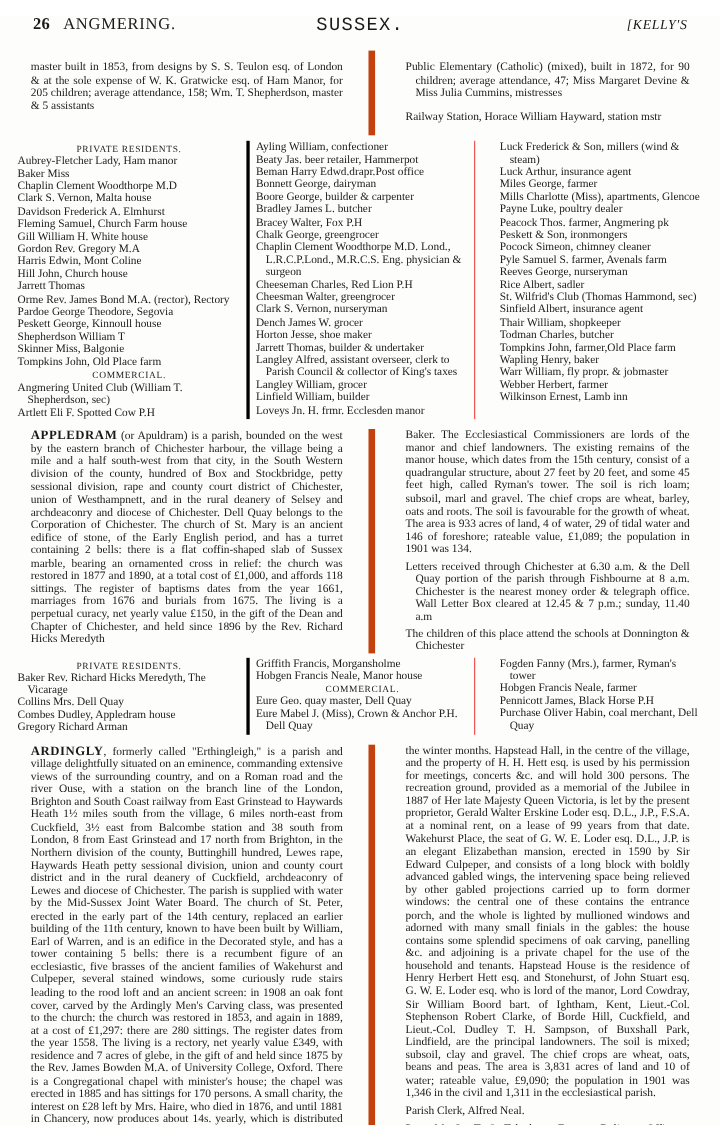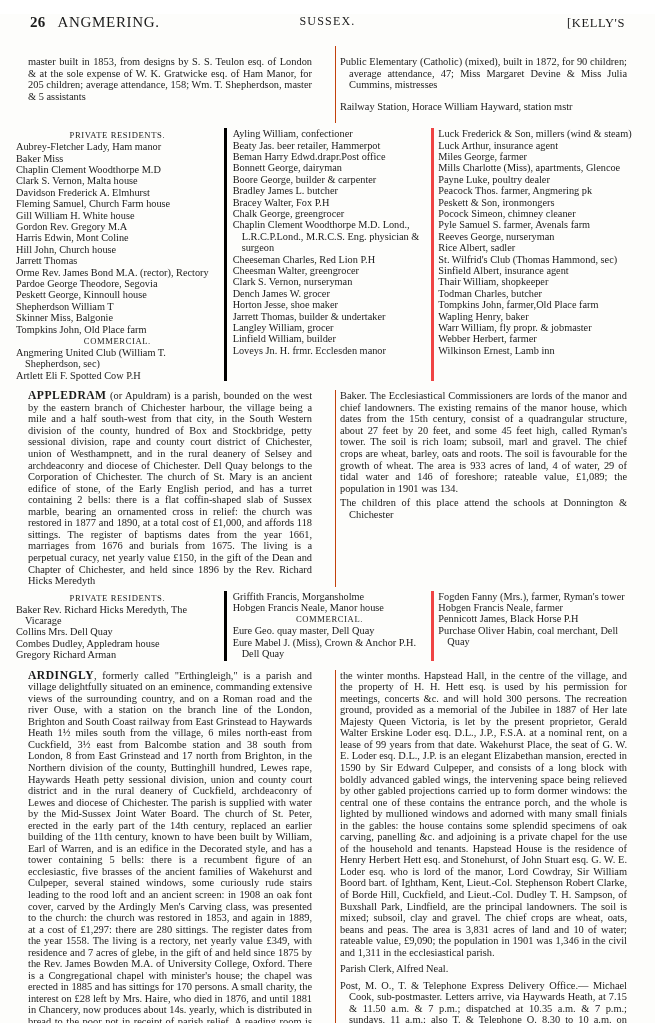--- a/index.html
+++ b/index.html
@@ -46,55 +46,57 @@
     font-variant: small-caps;
     text-transform: uppercase;
     letter-spacing: 0.7px;
     margin-left: 12px;
     font-weight: normal;
   }
   .rh-center {
     position: absolute;
     left: 0; right: 0;
     text-align: center;
-    font-size: 12px;
+    font-size: 17px;
     letter-spacing: 1.2px;
     font-weight: normal;
+    font-family: Liberation Mono, monospace;
   }
   .rh-right {
     margin-left: auto;
     font-size: 12.5px;
     text-transform: uppercase;
     letter-spacing: 0.6px;
     white-space: nowrap;
+    font-style: italic;
   }
   
   .cols2 {
     display: flex;
     margin: 0 28px;
     column-gap: 15px;
   }
   .cols2 > .col {
     width: 50%;
     box-sizing: border-box;
   }
   .cols2 > .col.left  { padding-right: 8px; }
-  .cols2 > .col.right { padding-left: 4px; border-left: 1px solid #c2410c; }
+  .cols2 > .col.right { padding-left: 28px; border-left: 6px solid #c2410c; }
 
   .cols3 {
     display: flex;
     margin: 0 16px;
   }
   .cols3 > .col {
     width: 33.333%;
     box-sizing: border-box;
   }
   .cols3 > .col.c1 { padding-right: 5px; }
   .cols3 > .col.c2 { padding-left: 6px; padding-right: 5px; border-left: 3px solid #000000; }
-  .cols3 > .col.c3 { padding-left: 4px; border-left: 3px solid #ef4444; }
+  .cols3 > .col.c3 { padding-left: 22px; border-left: 1px solid #ef4444; }
 
   
   .body-text {
     font-size: 10.4px;
     line-height: 11.55px;
     text-align: justify;
     text-justify: inter-word;
     hyphens: none;
     margin: 0;
   }
@@ -197,20 +199,21 @@
           <div class="dir-entry">Bradley James L. butcher</div>
           <div class="dir-entry">Bracey Walter, Fox P.H</div>
           <div class="dir-entry">Chalk George, greengrocer</div>
           <div class="dir-entry">Chaplin Clement Woodthorpe M.D. Lond., L.R.C.P.Lond., M.R.C.S. Eng. physician &amp; surgeon</div>
           <div class="dir-entry">Cheeseman Charles, Red Lion P.H</div>
           <div class="dir-entry">Cheesman Walter, greengrocer</div>
           <div class="dir-entry">Clark S. Vernon, nurseryman</div>
           <div class="dir-entry">Dench James W. grocer</div>
           <div class="dir-entry">Horton Jesse, shoe maker</div>
           <div class="dir-entry">Jarrett Thomas, builder &amp; undertaker</div>
+          <div class="dir-entry">Langley Alfred, assistant overseer, clerk to Parish Council &amp; collector of King's taxes</div>
           <div class="dir-entry">Langley William, grocer</div>
           <div class="dir-entry">Linfield William, builder</div>
           <div class="dir-entry">Loveys Jn. H. frmr. Ecclesden manor</div>
         </div>
     </div>
     <div class="col c3">
       <div class="dir-list">
           <div class="dir-entry">Luck Frederick &amp; Son, millers (wind &amp; steam)</div>
           <div class="dir-entry">Luck Arthur, insurance agent</div>
           <div class="dir-entry">Miles George, farmer</div>
@@ -236,20 +239,21 @@
   </div>
 
   <div class="sec-gap"></div>
 
   <div class="cols2">
     <div class="col left">
       <p class="body-text"><span class="place-name">APPLEDRAM</span> <span>(or Apuldram) is a parish, bounded on the west by the eastern branch of Chichester harbour, the village being a mile and a half south-west from that city, in the South Western division of the county, hundred of Box and Stockbridge, petty sessional division, rape and county court district of Chichester, union of Westhampnett, and in the rural deanery of Selsey and archdeaconry and diocese of Chichester. Dell Quay belongs to the Corporation of Chichester. The church of St. Mary is an ancient edifice of stone, of the Early English period, and has a turret containing 2 bells: there is a flat coffin-shaped slab of Sussex marble, bearing an ornamented cross in relief: the church was restored in 1877 and 1890, at a total cost of £1,000, and affords 118 sittings. The register of baptisms dates from the year 1661, marriages from 1676 and burials from 1675. The living is a perpetual curacy, net yearly value £150, in the gift of the Dean and Chapter of Chichester, and held since 1896 by the Rev. Richard Hicks Meredyth</span></p>
     </div>
     <div class="col right">
       <p class="body-text">Baker. The Ecclesiastical Commissioners are lords of the manor and chief landowners. The existing remains of the manor house, which dates from the 15th century, consist of a quadrangular structure, about 27 feet by 20 feet, and some 45 feet high, called Ryman's tower. The soil is rich loam; subsoil, marl and gravel. The chief crops are wheat, barley, oats and roots. The soil is favourable for the growth of wheat. The area is 933 acres of land, 4 of water, 29 of tidal water and 146 of foreshore; rateable value, £1,089; the population in 1901 was 134.</p>
+      <p class="body-text hang" style="margin-top:4px;">Letters received through Chichester at 6.30 a.m. &amp; the Dell Quay portion of the parish through Fishbourne at 8 a.m. Chichester is the nearest money order &amp; telegraph office. Wall Letter Box cleared at 12.45 &amp; 7 p.m.; sunday, 11.40 a.m</p>
       <p class="body-text hang" style="margin-top:3px;">The children of this place attend the schools at Donnington &amp; Chichester</p>
     </div>
   </div>
 
   <div class="small-gap"></div>
 
   <div class="cols3">
     <div class="col c1">
       <div class="dir-head">PRIVATE RESIDENTS.</div>
       <div class="dir-list">

